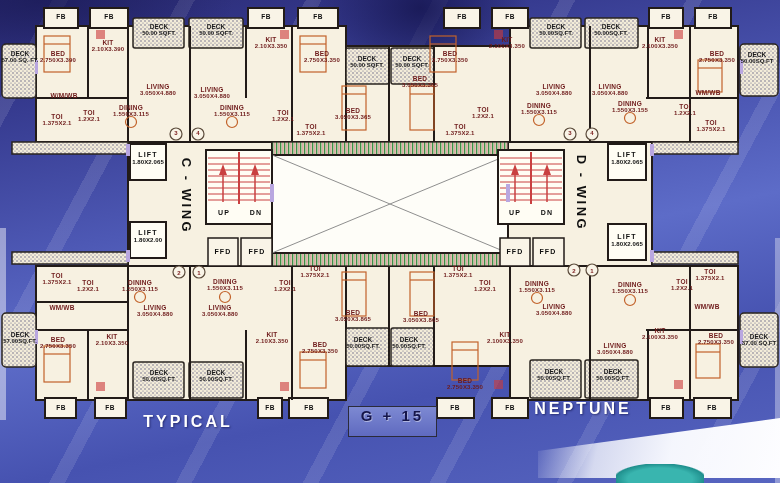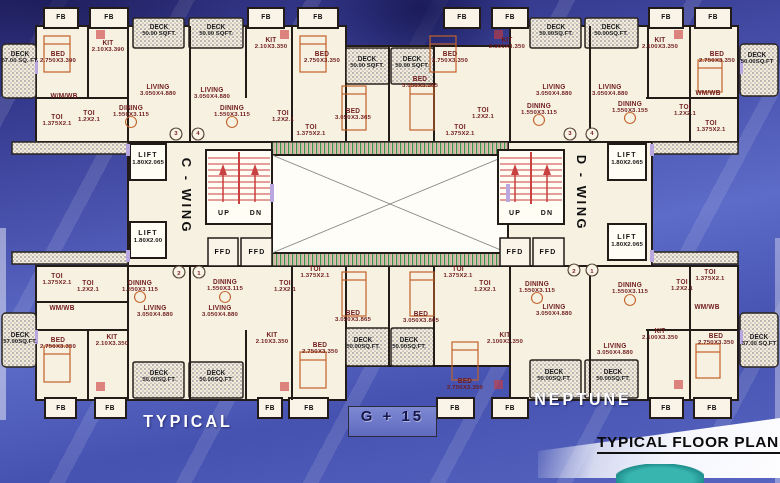--- a/index.html
+++ b/index.html
@@ -680,16 +680,15 @@
       <div class="lab k-fb" style="left: 712px; top: 408px;">
         <div>FB</div>
       </div>
     </div>
 
   <div class="ann light-band"></div>
   <div class="ann name-left" style="left:188px;top:422px;">TYPICAL</div>
   <div class="ann g15-box">
     <span>G + 15</span>
   </div>
-  <div class="ann name-right" style="left:583px;top:400px;">NEPTUNE</div>
-  <div class="ann plan-title">TYPICAL FLOOR PLAN</div>
+  <div class="ann name-right" style="left:583px;top:409px;">NEPTUNE</div>
   <div class="ann teal-blob"></div>
 </div>
 
 </body></html>

